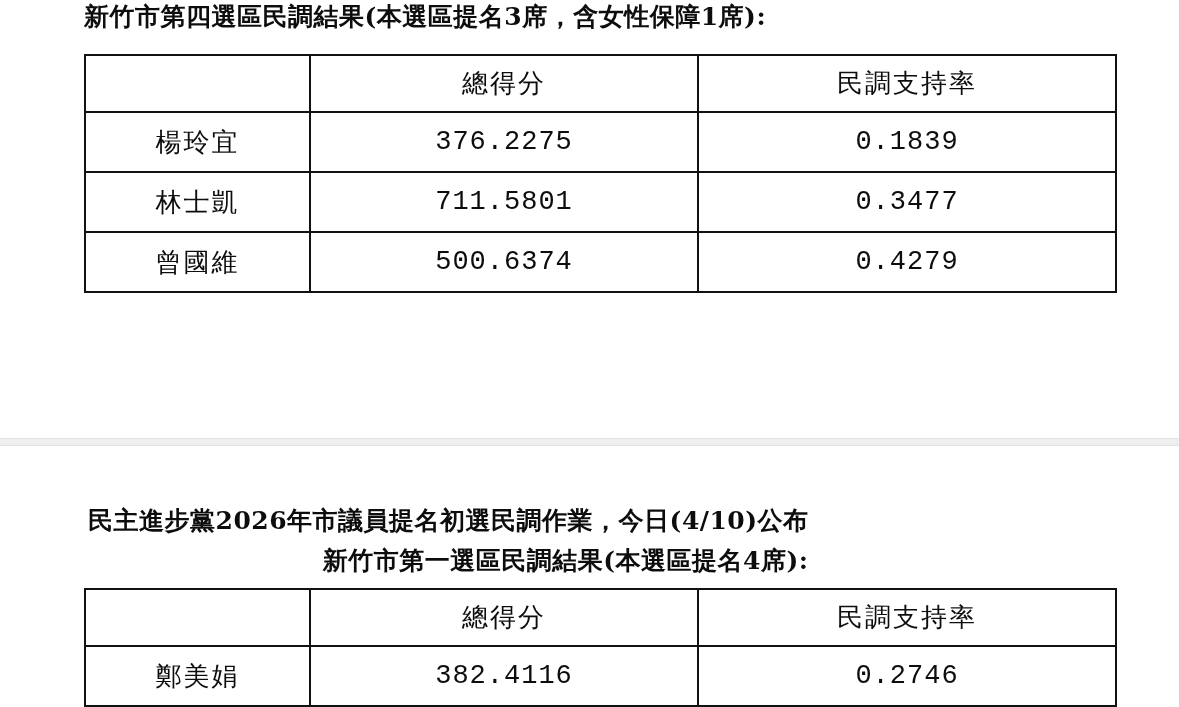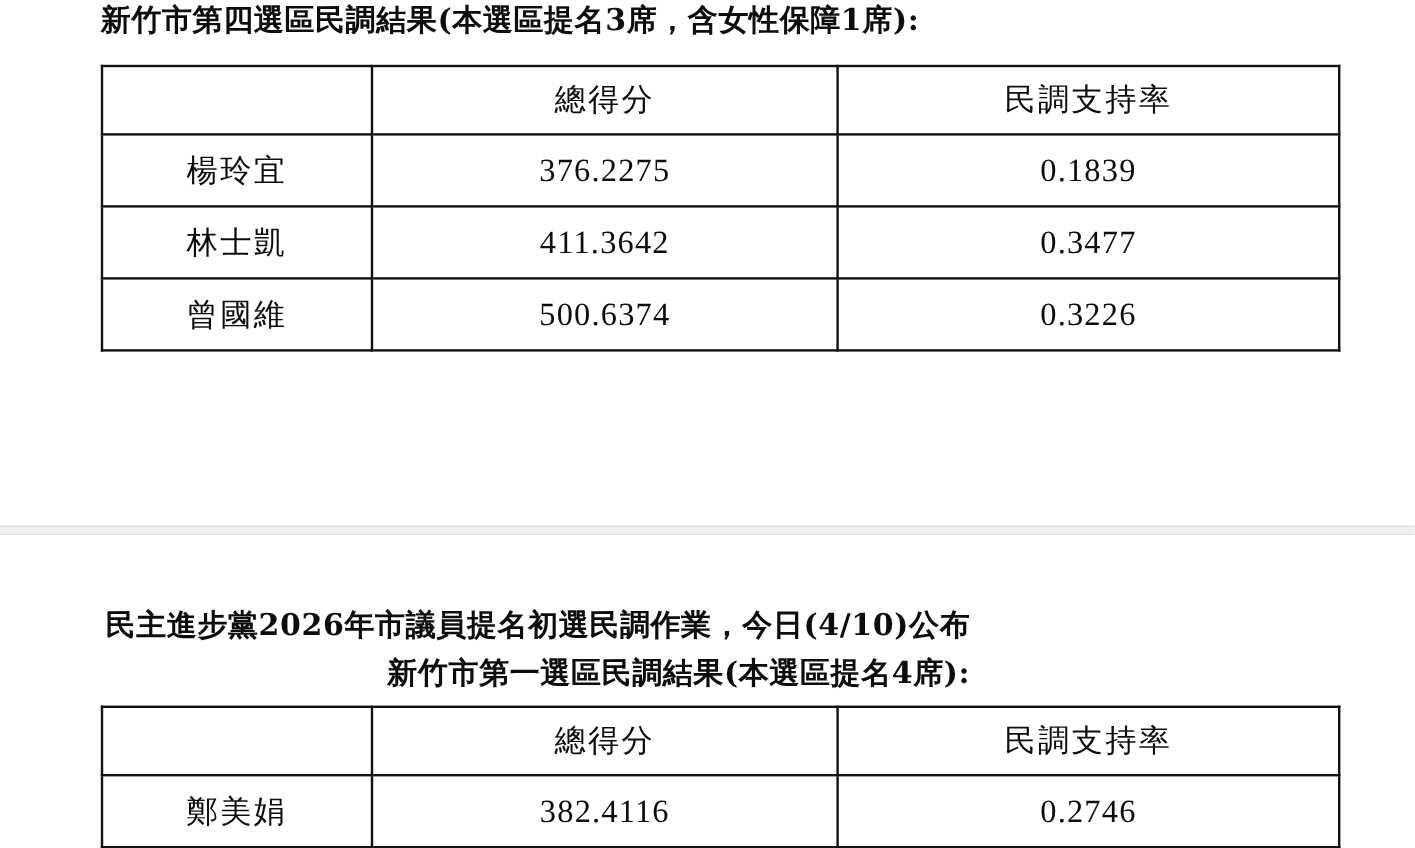--- a/index.html
+++ b/index.html
@@ -97,21 +97,21 @@
     color: #0d0d0d;
   }
   .cell-hdr {
     font-family: "DejaVu Serif", "Liberation Serif", serif;
     font-size: 26px;
     letter-spacing: 2px;
     color: #0d0d0d;
     border-radius: 15px;
   }
   .cell-num {
-    font-family: Liberation Serif, serif;
+    font-family: Liberation Mono, monospace;
     font-size: 27px;
     letter-spacing: 1px;
     color: #0d0d0d;
   }
 
   #table-1 { left: 84px; top: 54px; }
   #table-2 { left: 84px; top: 142px; }
 
   
   .section-two { overflow: hidden; }
@@ -139,27 +139,27 @@
           <td class="cell-hdr">總得分</td>
           <td class="cell-hdr">民調支持率</td>
         </tr>
         <tr class="body-row">
           <td class="cell-name">楊玲宜</td>
           <td class="cell-num">376.2275</td>
           <td class="cell-num">0.1839</td>
         </tr>
         <tr class="body-row">
           <td class="cell-name">林士凱</td>
-          <td class="cell-num">411.3642</td>
+          <td class="cell-num">711.5801</td>
           <td class="cell-num">0.3477</td>
         </tr>
         <tr class="body-row">
           <td class="cell-name">曾國維</td>
           <td class="cell-num">500.6374</td>
-          <td class="cell-num">0.3226</td>
+          <td class="cell-num">0.4279</td>
         </tr>
       </tbody>
     </table>
   </div>
 
   <div class="divider"></div>
 
   <div class="section section-two">
 
     <div class="s2-head">

